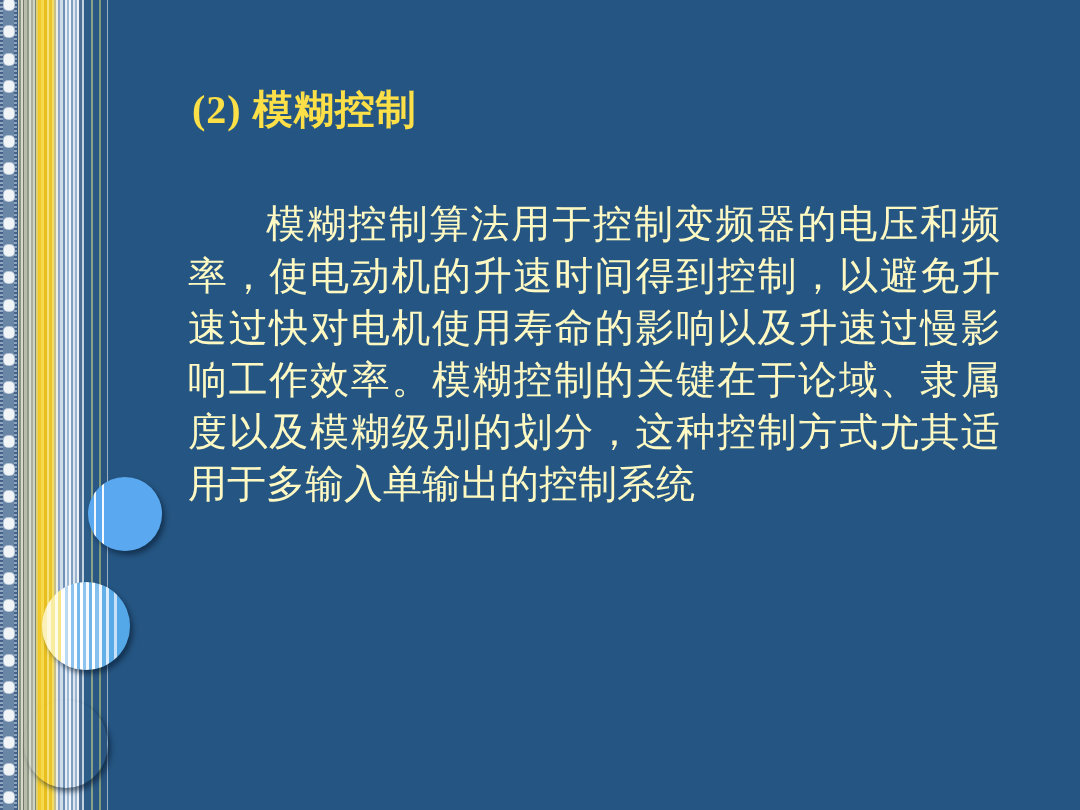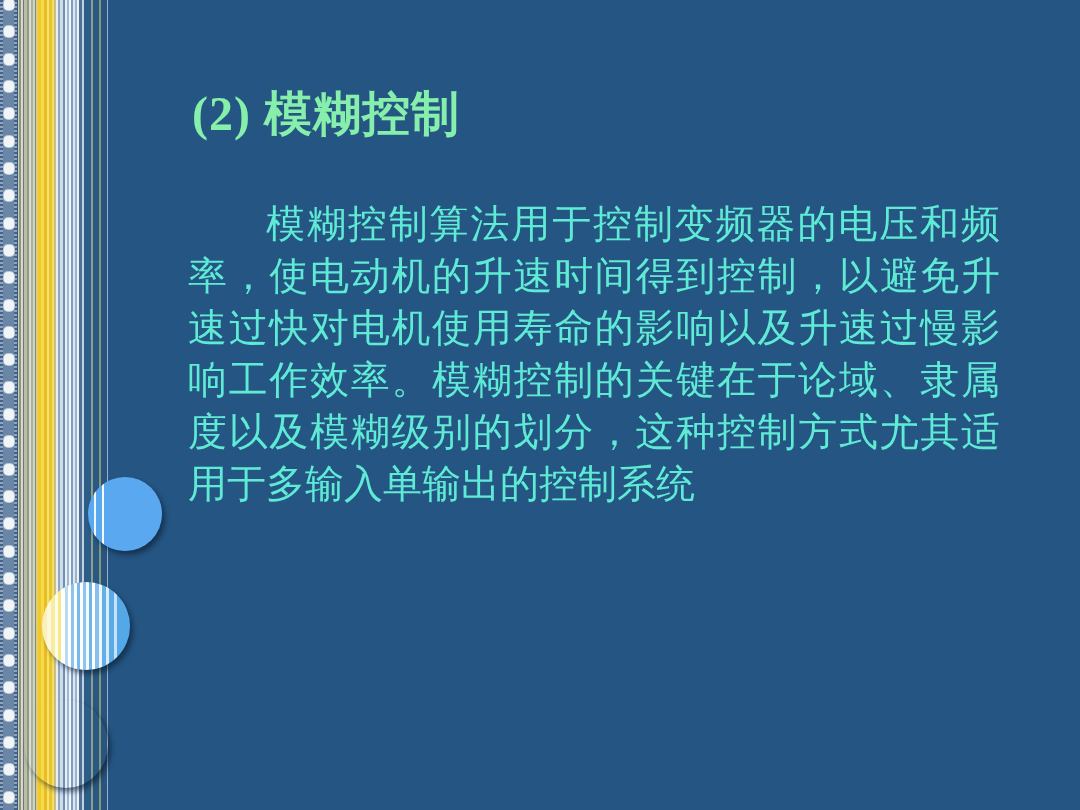--- a/index.html
+++ b/index.html
@@ -209,35 +209,35 @@
   .content {
     position: absolute;
     left: 0; top: 0;
     width: 1080px;
     height: 810px;
   }
   .slide-title {
     position: absolute;
     left: 192px;
     top: 88px;
-    font-size: 48px;
+    font-size: 40px;
     line-height: 1.1;
     font-weight: bold;
-    color: #86efac;
+    color: #fde047;
     letter-spacing: 1px;
     white-space: nowrap;
   }
   .slide-body {
     position: absolute;
     left: 188px;
     top: 198px;
     width: 812px;
     font-size: 39px;
     line-height: 52px;
-    color: #5eead4;
+    color: #fef9c3;
     text-align: justify;
     text-justify: inter-ideograph;
     text-indent: 78px;
   }
 </style>
 </head>
 <body>
 
 <div id="slide">
 

